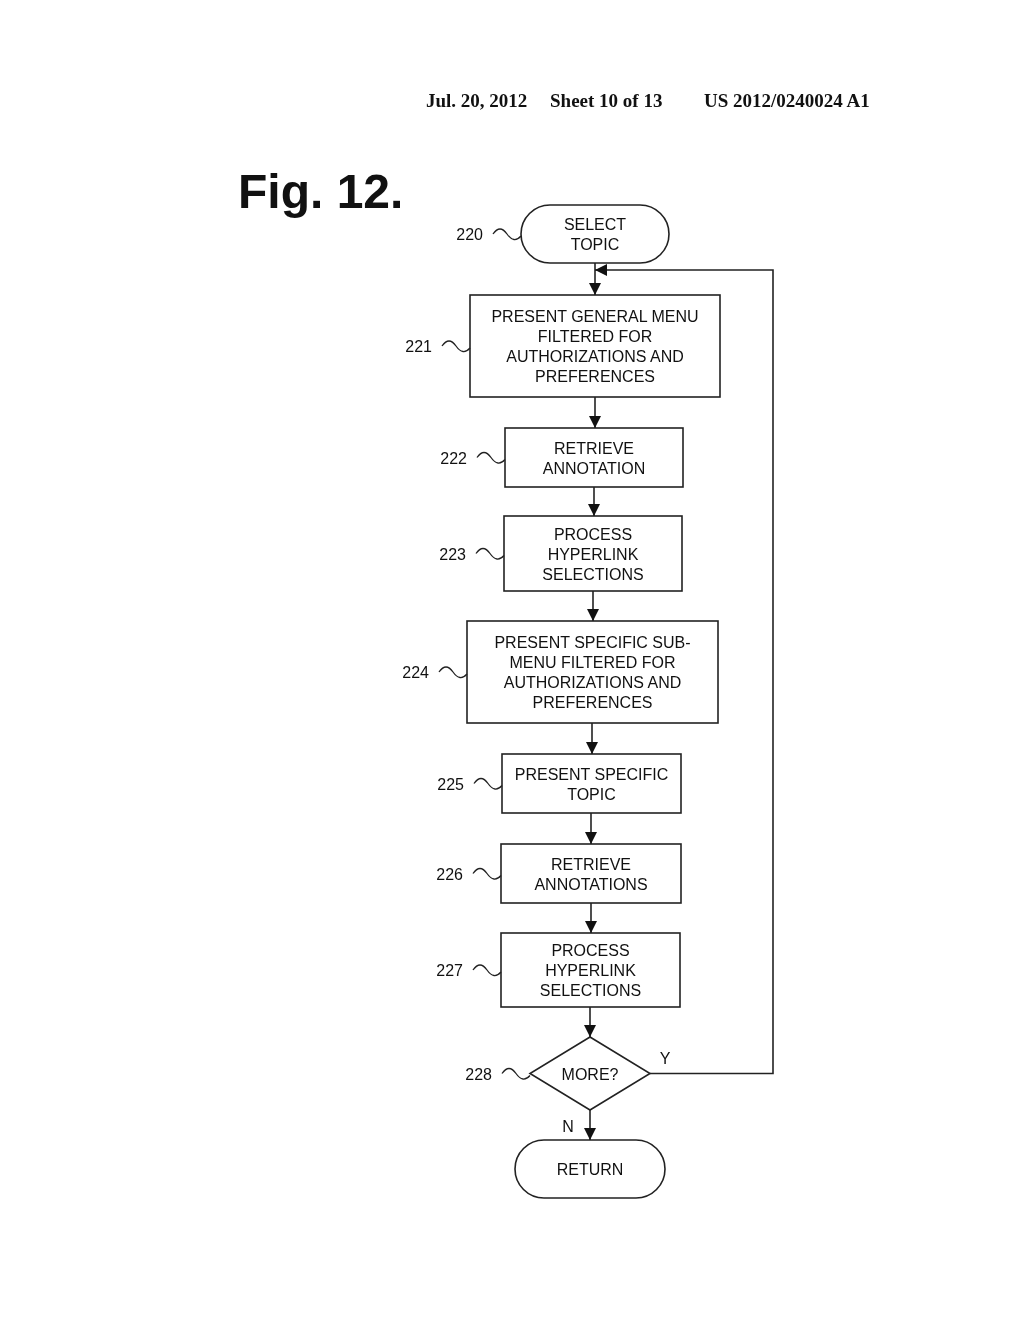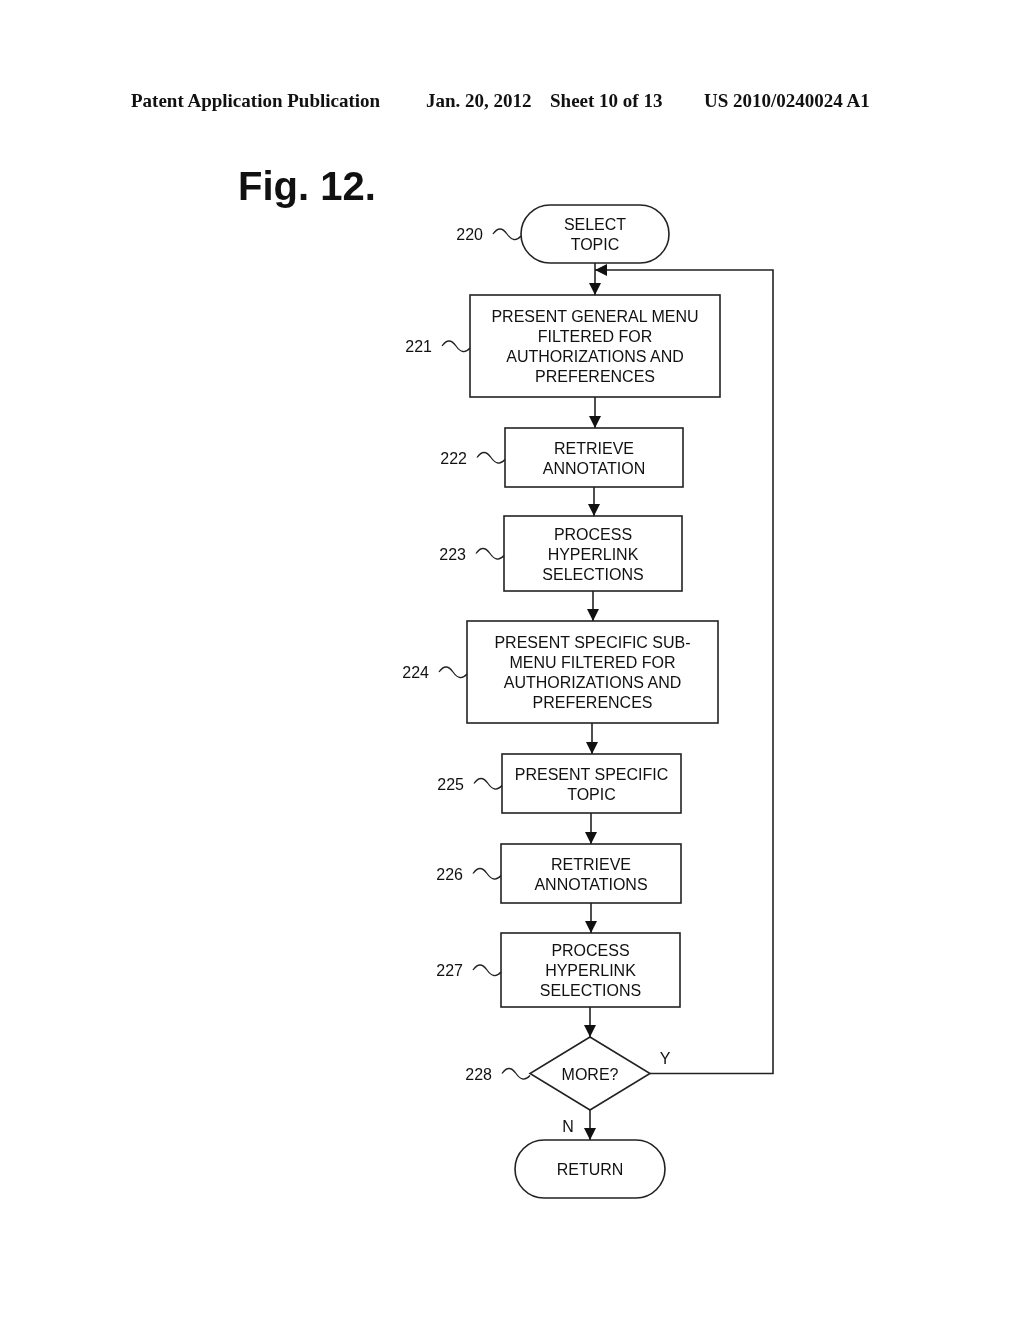--- a/index.html
+++ b/index.html
@@ -4,42 +4,41 @@
   <style>
     html, body { margin: 0; padding: 0; background: #ffffff; }
     body { width: 1024px; height: 1320px; position: relative; overflow: hidden; }
     .header {
       position: absolute; top: 90px; left: 0; width: 1024px; height: 24px;
       font-family: "Liberation Serif", serif; font-weight: bold; font-size: 19px; color: #111;
     }
     .header span { position: absolute; top: 0; white-space: nowrap; }
     .fig-title {
       position: absolute; left: 238px; top: 164px;
-      font-family: "Liberation Sans", sans-serif; font-weight: bold; font-size: 40px; color: #111;
+      font-family: "Liberation Sans", sans-serif; font-weight: bold; font-size: 48px; color: #111;
     }
     svg { position: absolute; left: 0; top: 0; }
     .box-text, .ref-label, .branch-label {
       font-family: "Liberation Sans", sans-serif; fill: #111;
     }
     .box-text { font-size: 16px; text-anchor: middle; }
     .ref-label { font-size: 16px; text-anchor: end; }
     .branch-label { font-size: 16px; text-anchor: middle; }
     .shape { fill: #fff; stroke: #222; stroke-width: 1.6; }
     .line { fill: none; stroke: #222; stroke-width: 1.6; }
     .squiggle { fill: none; stroke: #222; stroke-width: 1.3; }
     .arrowhead { fill: #111; }
   </style>
 </head>
 <body>
 
 <div class="header">
-  <span style="left:131px">Patent Application Publication</span>
-  <span style="left:426px">Jan. 20, 2012</span>
+  <span style="left:426px">Jul. 20, 2012</span>
   <span style="left:550px">Sheet 10 of 13</span>
-  <span style="left:704px">US 2010/0240024 A1</span>
+  <span style="left:704px">US 2012/0240024 A1</span>
 </div>
 
 <div class="fig-title">Fig. 12.</div>
 
 <svg id="flow" width="1024" height="1320">
     <g>
       <rect x="521" y="205" width="148" height="58" rx="29" ry="29" class="shape"></rect>
       <text x="595" y="230" class="box-text">SELECT</text>
       <text x="595" y="250" class="box-text">TOPIC</text>
       <path d="M 493 234 q 7 -10 14 0 t 14 2" class="squiggle"></path>

